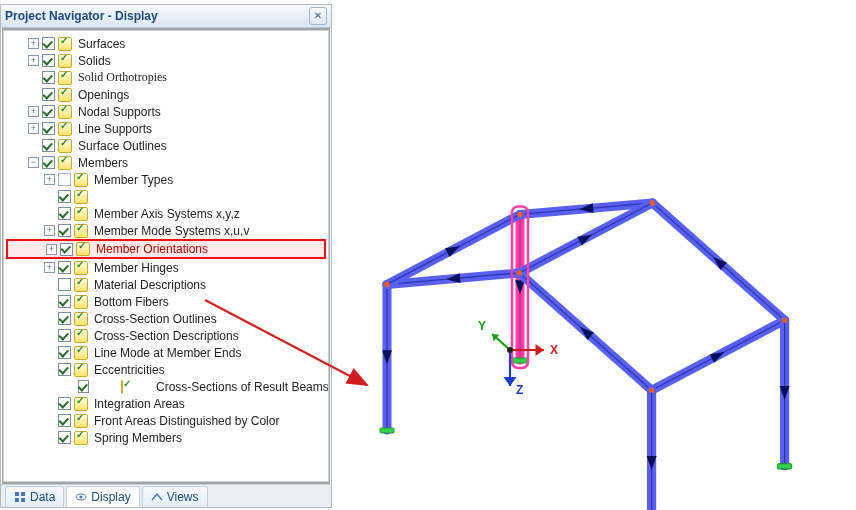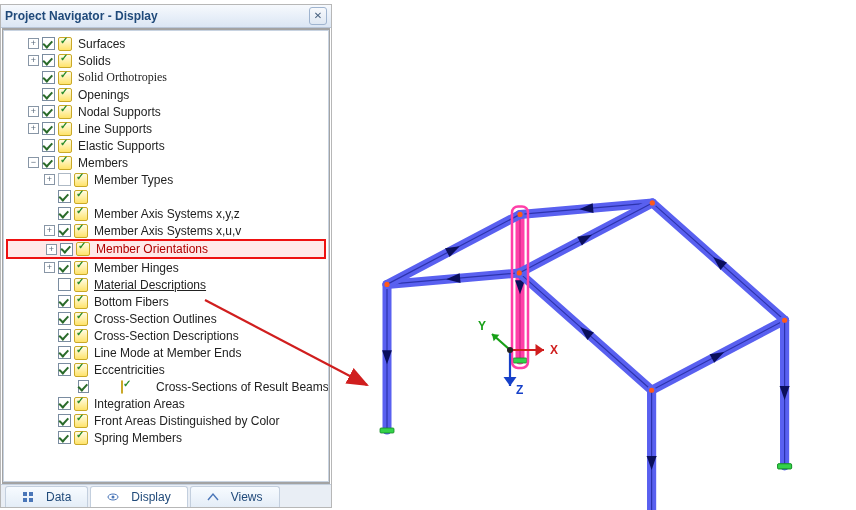--- a/index.html
+++ b/index.html
@@ -26,22 +26,22 @@
                      border-bottom:2px solid #2a6b2a;transform:rotate(-47deg) translateY(-1px)}
   .cb.dim{border-color:#aeb9c5}
   .ficon{width:14px;height:14px;margin-right:4px;display:inline-block;position:relative}
   .ficon::before{content:"";position:absolute;inset:0;background:linear-gradient(#fffde7,#ffe36a);
                  border:1px solid #caa928;border-radius:2px}
   .ficon::after{content:"✓";position:absolute;left:2px;top:-2px;font-size:10px;color:#278a2a;font-weight:bold}
   .lbl{padding:0 2px}
   .selrow{border:2px solid #e11;background:#ffe9e9;height:16px;margin:0 0 0 0}
   .selrow .lbl{color:#b00000}
   .tabbar{display:flex;height:22px;align-items:flex-end;background:#e9eef5;border-top:1px solid #c3cfde;padding-left:4px;gap:2px}
-  .tab{display:flex;align-items:center;height:20px;padding:0 16px;border:1px solid #c3cfde;border-bottom:none;
-       border-radius:3px 3px 0 0;background:linear-gradient(#f7fbff,#e4edf7);cursor:pointer;gap:12px;color:#204a7a}
+  .tab{display:flex;align-items:center;height:20px;padding:0 8px;border:1px solid #c3cfde;border-bottom:none;
+       border-radius:3px 3px 0 0;background:linear-gradient(#f7fbff,#e4edf7);cursor:pointer;gap:4px;color:#204a7a}
   .tab .ticon{width:12px;height:12px;display:inline-block}
   .tab.active{background:#fff}
   
   .viewport{position:absolute;left:340px;top:0;width:516px;height:510px;background:#fff}
   .viewport svg{position:absolute;left:0;top:0}
   
   .pointarrow{position:absolute;pointer-events:none}
 </style>
 </head>
 <body>
@@ -88,21 +88,21 @@
           <div class="node" style="padding-left: 22px;">
             <span class="exp">+</span>
             <span class="cb checked"></span>
             <span class="ficon"></span>
             <span class="lbl">Line Supports</span>
           </div>
           <div class="node" style="padding-left: 22px;">
             <span class="exp blank"></span>
             <span class="cb checked"></span>
             <span class="ficon"></span>
-            <span class="lbl">Elastic Supports</span>
+            <span class="lbl">Surface Outlines</span>
           </div>
           <div class="node" style="padding-left: 22px;">
             <span class="exp">−</span>
             <span class="cb checked"></span>
             <span class="ficon"></span>
             <span class="lbl">Members</span>
           </div>
           <div class="node" style="padding-left: 38px;">
             <span class="exp">+</span>
             <span class="cb dim"></span>
@@ -117,35 +117,35 @@
           <div class="node" style="padding-left: 38px;">
             <span class="exp blank"></span>
             <span class="cb checked"></span>
             <span class="ficon"></span>
             <span class="lbl">Member Axis Systems x,y,z</span>
           </div>
           <div class="node" style="padding-left: 38px;">
             <span class="exp">+</span>
             <span class="cb checked"></span>
             <span class="ficon"></span>
-            <span class="lbl">Member Axis Systems x,u,v</span>
+            <span class="lbl">Member Mode Systems x,u,v</span>
           </div>
           <div class="node selrow" style="padding-left: 38px;">
             <span class="exp">+</span>
             <span class="cb checked"></span>
             <span class="ficon"></span>
             <span class="lbl">Member Orientations</span>
           </div>
           <div class="node" style="padding-left: 38px;">
             <span class="exp">+</span>
             <span class="cb checked"></span>
             <span class="ficon"></span>
             <span class="lbl">Member Hinges</span>
           </div>
-          <div class="node" style="padding-left: 38px; text-decoration: underline;">
+          <div class="node" style="padding-left: 38px;">
             <span class="exp blank"></span>
             <span class="cb"></span>
             <span class="ficon"></span>
             <span class="lbl">Material Descriptions</span>
           </div>
           <div class="node" style="padding-left: 38px;">
             <span class="exp blank"></span>
             <span class="cb checked"></span>
             <span class="ficon"></span>
             <span class="lbl">Bottom Fibers</span>

